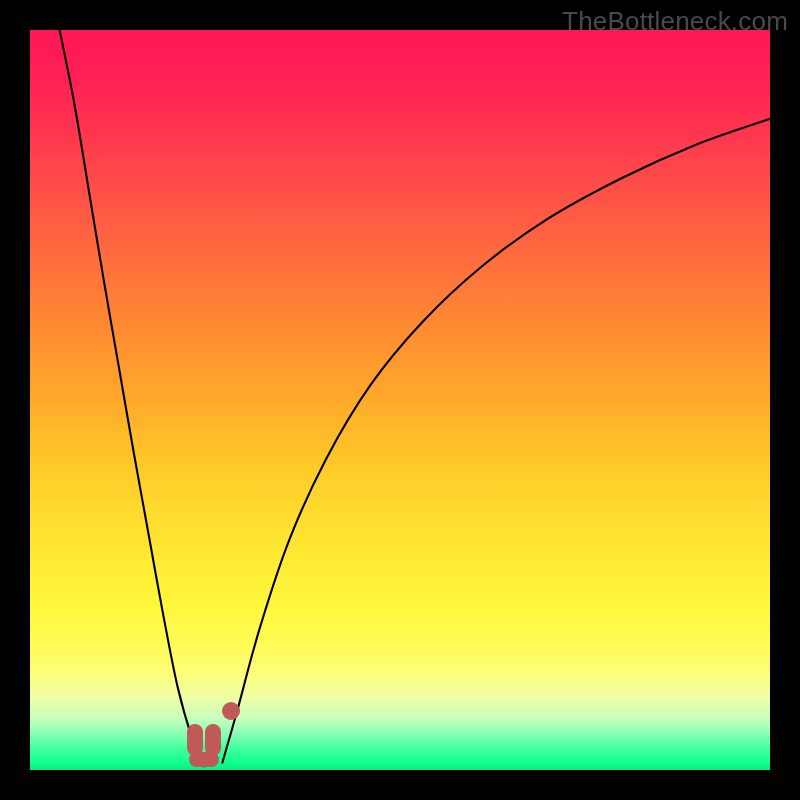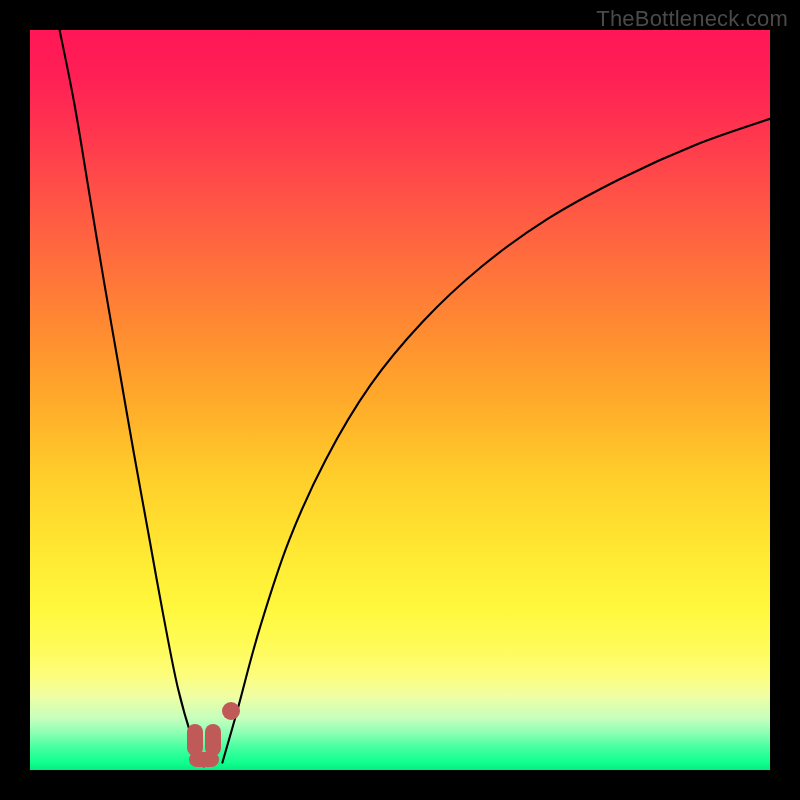--- a/index.html
+++ b/index.html
@@ -60,21 +60,21 @@
   .pill {
     position: absolute;
     background: #c05a58;
     border-radius: 999px;
   }
   .watermark {
     position: absolute;
     top: 6px;
     right: 12px;
     font-family: Arial, Helvetica, sans-serif;
-    font-size: 22px;
+    font-size: 26px;
     color: #4a4a4a;
     letter-spacing: 0.2px;
     user-select: none;
   }
   svg.curve {
     position: absolute;
     left: 0;
     top: 0;
     width: 100%;
     height: 100%;

